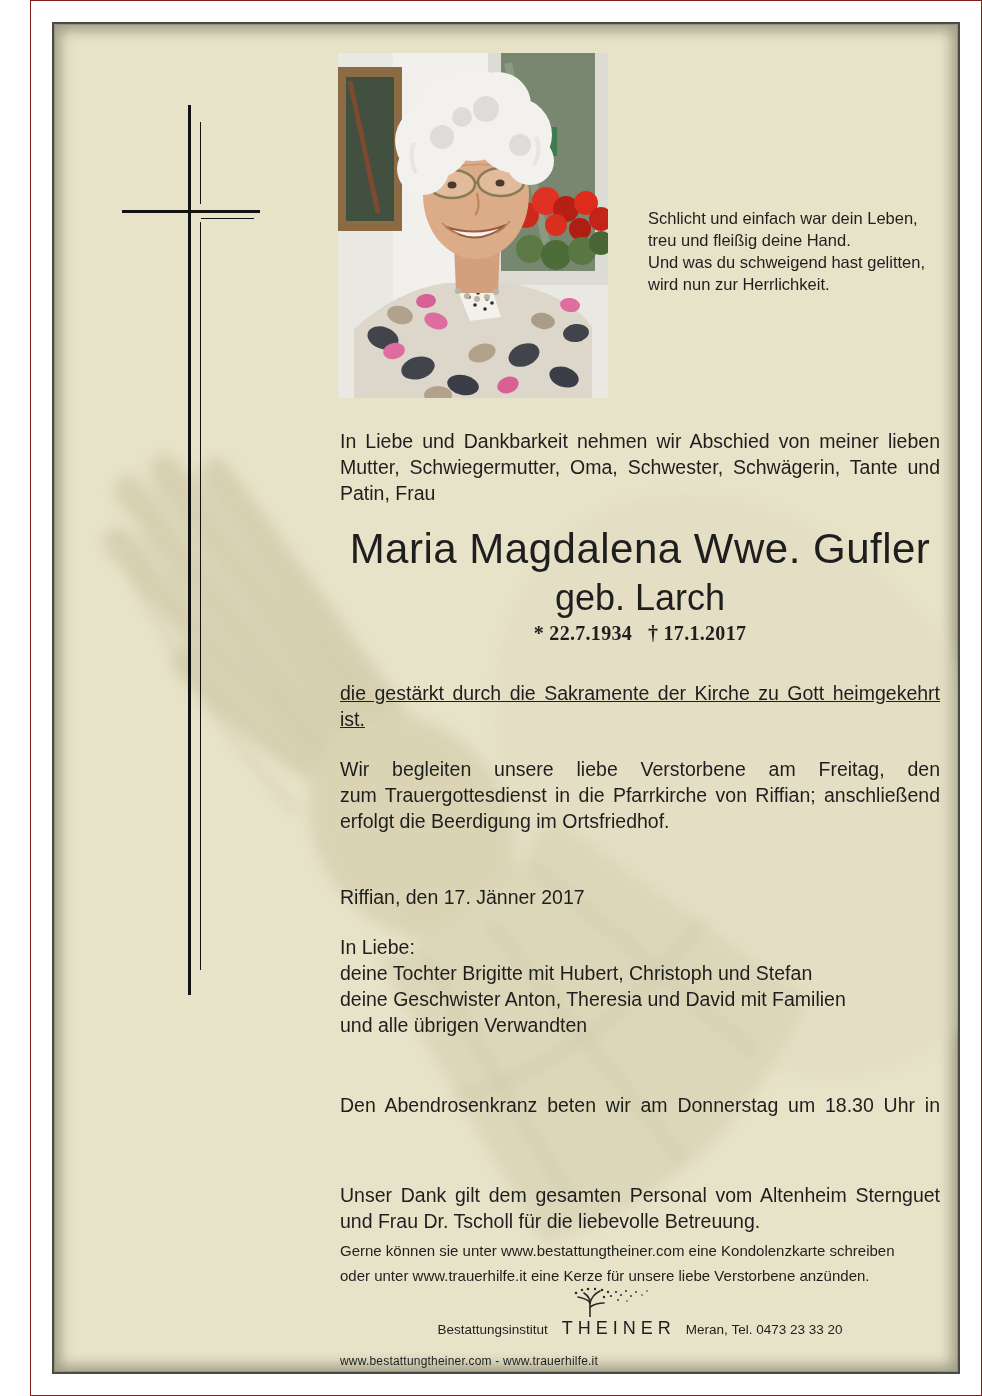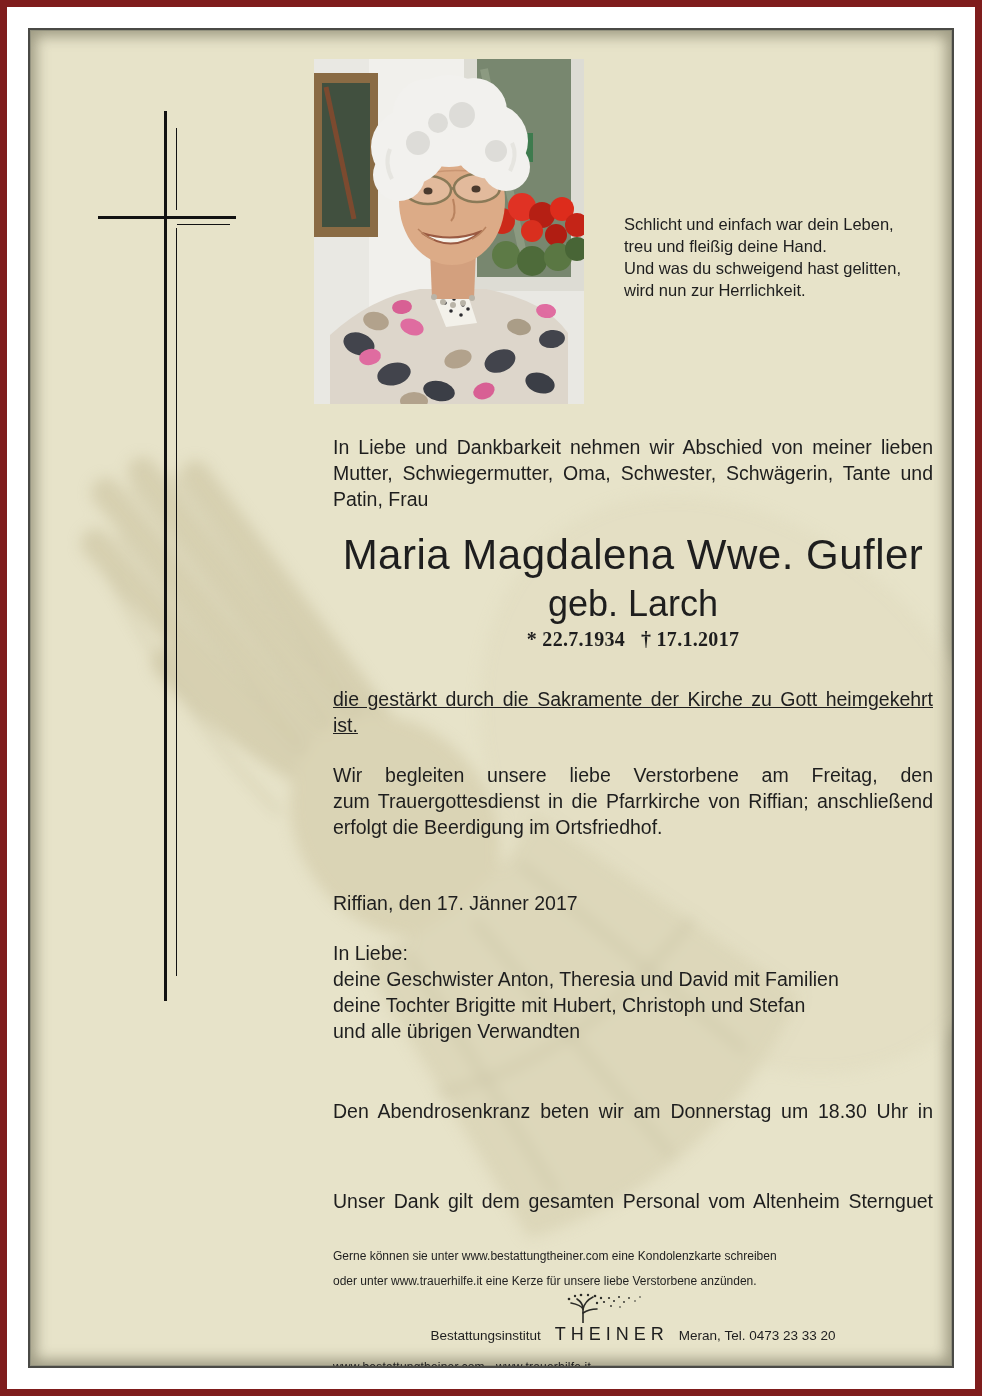--- a/index.html
+++ b/index.html
@@ -1,20 +1,20 @@
 <!DOCTYPE html>
 <html><head>
 <meta charset="utf-8">
 <style>
   html,body{margin:0;padding:0;}
   body{
     width:982px;height:1396px;position:relative;background:#ffffff;
     font-family:"Liberation Sans",sans-serif;color:#1e1e1e;overflow:hidden;
   }
-  .page{position:absolute;inset:0;border:7px solid #7f1d1d;box-sizing:border-box;}
+  .page{position:absolute;inset:0;border:1px solid #7f1d1d;box-sizing:border-box;margin-left:30px;}
   .card{
     position:absolute;inset:21px;box-sizing:border-box;
     background:#e7e3c9;border:2px solid #4a4a46;
     box-shadow:inset 0 0 0 1px #93927f, inset 0 0 14px 6px rgba(99,95,72,.55);
     overflow:hidden;
   }
   .watermark{position:absolute;left:0;top:0;width:100%;height:100%;pointer-events:none;}
 
   
   .cross div{position:absolute;background:#121212;}
@@ -23,33 +23,33 @@
   .cv-thin-bot{left:146px;top:198px;width:1px;height:748px;}
   .ch-main {left:68px;top:186px;width:138px;height:3px;}
   .ch-thin {left:147px;top:194px;width:53px;height:1px;}
 
   .photo{position:absolute;left:284px;top:29px;width:270px;height:345px;overflow:hidden;}
   .photo svg{display:block;width:100%;height:100%;}
 
   .poem{position:absolute;left:594px;top:183px;width:320px;font-size:16.5px;line-height:22px;}
 
   .col{position:absolute;inset:0;}
-  .sec{position:absolute;left:303px;width:600px;font-size:19.5px;line-height:26px;}
+  .sec{position:absolute;left:286px;width:600px;font-size:19.5px;line-height:26px;}
   .just{text-align:justify;text-align-last:justify;}
   .s-intro{top:404px;}
   .s-name{top:500px;font-size:42px;line-height:50px;text-align:center;letter-spacing:.5px;}
   .s-maiden{top:552px;font-size:36px;line-height:44px;text-align:center;}
   .s-dates{top:596px;font-family:"Liberation Serif",serif;font-weight:700;font-size:20px;line-height:26px;text-align:center;white-space:pre;letter-spacing:.3px;}
   .s-sakramente{top:656px;text-decoration:underline;}
   .s-begleiten{top:732px;}
   .s-riffian{top:860px;}
   .s-inliebe{top:910px;}
   .s-rosenkranz{top:1068px;}
   .s-dank{top:1158px;}
-  .s-kondolenz{top:1214px;font-size:12px;line-height:25px;}
+  .s-kondolenz{top:1214px;font-size:15px;line-height:25px;}
   .s-footer{top:1290px;text-align:center;}
   .s-websites{top:1324px;font-size:12px;text-align:left;letter-spacing:.2px;}
 
   .f-small{font-size:13.5px;}
   .brand-wrap{position:relative;display:inline-block;margin:0 10px 0 14px;}
   .brand{font-family:Liberation Sans, sans-serif;font-size:18px;letter-spacing:5px;}
   .tree{position:absolute;left:2px;top:-27px;width:88px;height:30px;}
 </style>
 </head>
 <body>
@@ -232,31 +232,32 @@
       <div class="sec s-begleiten">
         <div class="just">Wir begleiten unsere liebe Verstorbene am Freitag, den</div>
         <div class="just">zum Trauergottesdienst in die Pfarrkirche von Riffian; anschließend</div>
         <div>erfolgt die Beerdigung im Ortsfriedhof.</div>
       </div>
 
       <div class="sec s-riffian">Riffian, den 17. Jänner 2017</div>
 
       <div class="sec s-inliebe">
         <div>In Liebe:</div>
+        <div>deine Tochter Brigitte mit Hubert, Christoph und Stefan</div>
         <div>deine Geschwister Anton, Theresia und David mit Familien</div>
-        <div>deine Tochter Brigitte mit Hubert, Christoph und Stefan</div>
         <div>und alle übrigen Verwandten</div>
       </div>
 
       <div class="sec s-rosenkranz">
         <div class="just">Den Abendrosenkranz beten wir am Donnerstag um 18.30 Uhr  in</div>
       </div>
 
       <div class="sec s-dank">
         <div class="just">Unser Dank gilt dem gesamten Personal vom Altenheim Sternguet</div>
+        <div>und Frau Dr. Tscholl für die liebevolle Betreuung.</div>
       </div>
 
       <div class="sec s-kondolenz">
         <div>Gerne können sie unter www.bestattungtheiner.com eine Kondolenzkarte schreiben</div>
         <div>oder unter www.trauerhilfe.it eine Kerze für unsere liebe Verstorbene anzünden.</div>
       </div>
 
       <div class="sec s-footer">
         <span class="f-small">Bestattungsinstitut</span><span class="brand-wrap"><svg class="tree" viewBox="0 0 88 30" aria-hidden="true">
               <g stroke="#2a2a26" stroke-width="1.6" fill="none" stroke-linecap="round">

